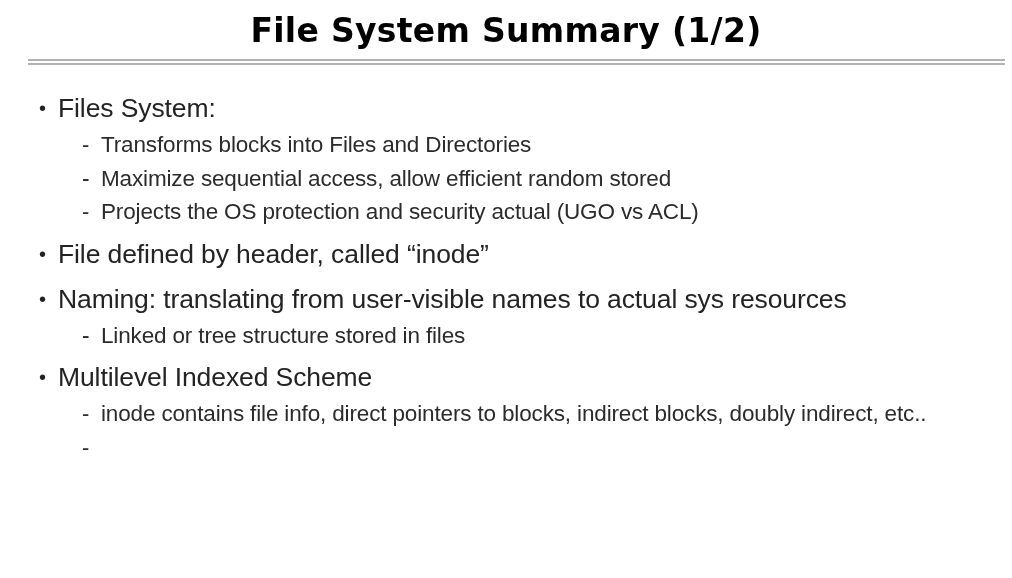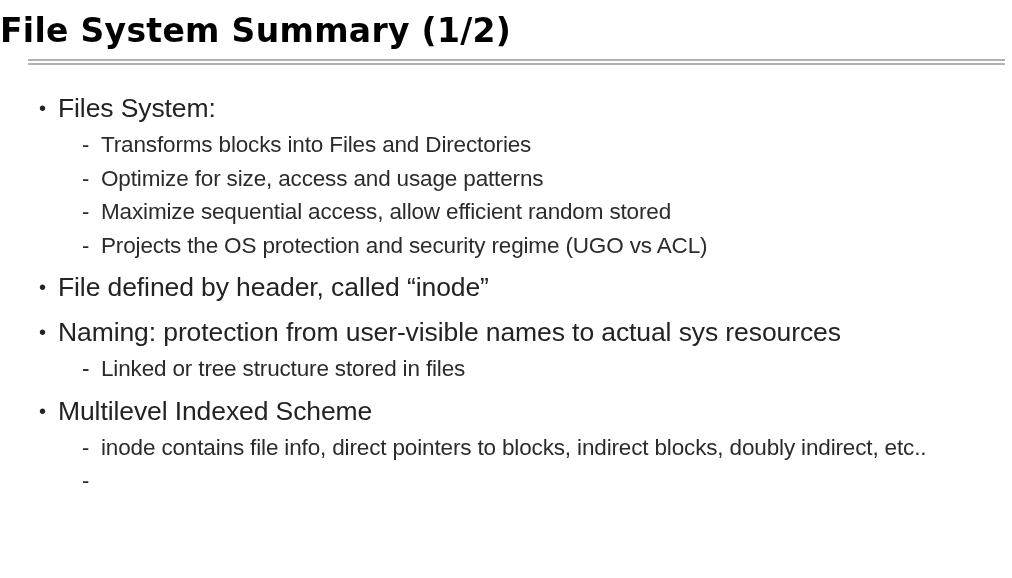--- a/index.html
+++ b/index.html
@@ -19,20 +19,21 @@
     width: 1012px;
     height: 578px;
     background: #ffffff;
     box-sizing: border-box;
   }
   .slide-title {
     position: absolute;
     top: 10px;
     left: 0;
     width: 1012px;
+    text-align: center;
     font-family: "DejaVu Sans", sans-serif;
     font-weight: bold;
     font-size: 33px;
     letter-spacing: 0.3px;
     color: #000000;
     line-height: 42px;
     white-space: nowrap;
   }
   .title-rule {
     position: absolute;
@@ -128,48 +129,47 @@
         <span class="marker">•</span>
         <span class="txt">Files System:</span>
       </div>
       <div class="sub-list">
         <div class="bullet-l2">
           <span class="marker">-</span>
           <span class="txt">Transforms blocks into Files and Directories</span>
         </div>
         <div class="bullet-l2">
           <span class="marker">-</span>
-          <span class="txt">Optimize for size, access and usage patterns</span>
         </div>
         <div class="bullet-l2">
           <span class="marker">-</span>
           <span class="txt">Maximize sequential access, allow efficient random stored</span>
         </div>
         <div class="bullet-l2">
           <span class="marker">-</span>
-          <span class="txt">Projects the OS protection and security regime (UGO vs ACL)</span>
+          <span class="txt">Projects the OS protection and security actual (UGO vs ACL)</span>
         </div>
       </div>
     </div>
 
     <div class="gap-sec"></div>
 
     <div class="group">
       <div class="bullet-l1">
         <span class="marker">•</span>
         <span class="txt">File defined by header, called “inode”</span>
       </div>
     </div>
 
     <div class="gap-sec"></div>
 
     <div class="group">
       <div class="bullet-l1">
         <span class="marker">•</span>
-        <span class="txt">Naming: protection from user-visible names to actual sys resources</span>
+        <span class="txt">Naming: translating from user-visible names to actual sys resources</span>
       </div>
       <div class="sub-list">
         <div class="bullet-l2">
           <span class="marker">-</span>
         </div>
         <div class="bullet-l2">
           <span class="marker">-</span>
           <span class="txt">Linked or tree structure stored in files</span>
         </div>
       </div>

